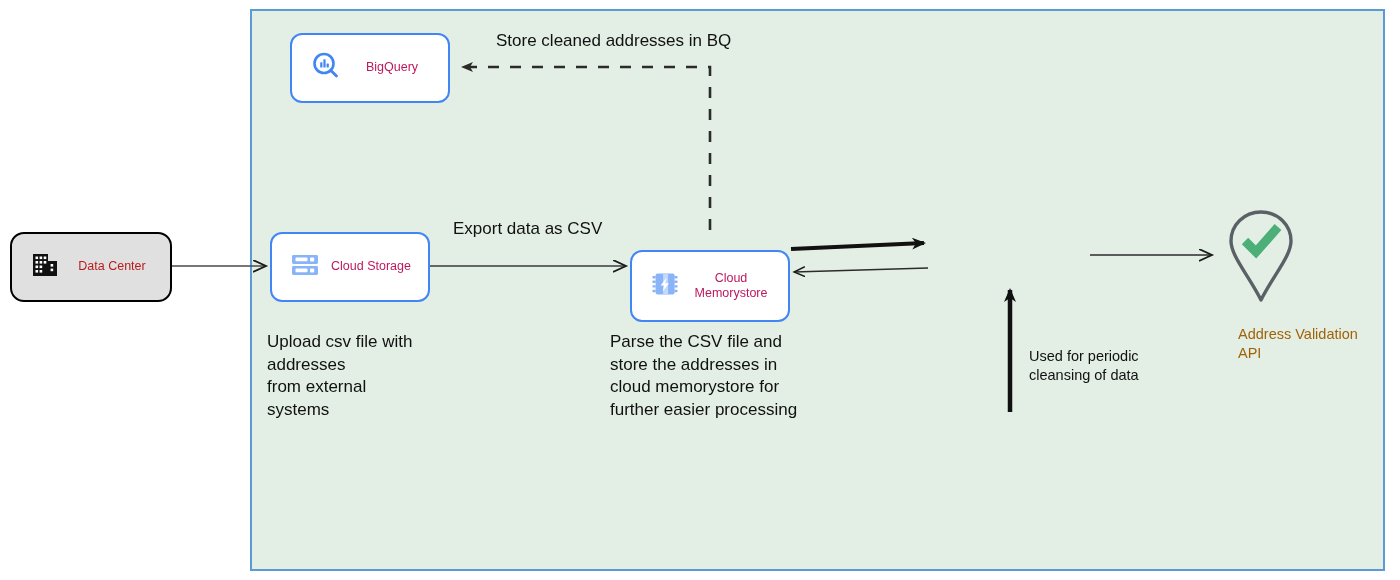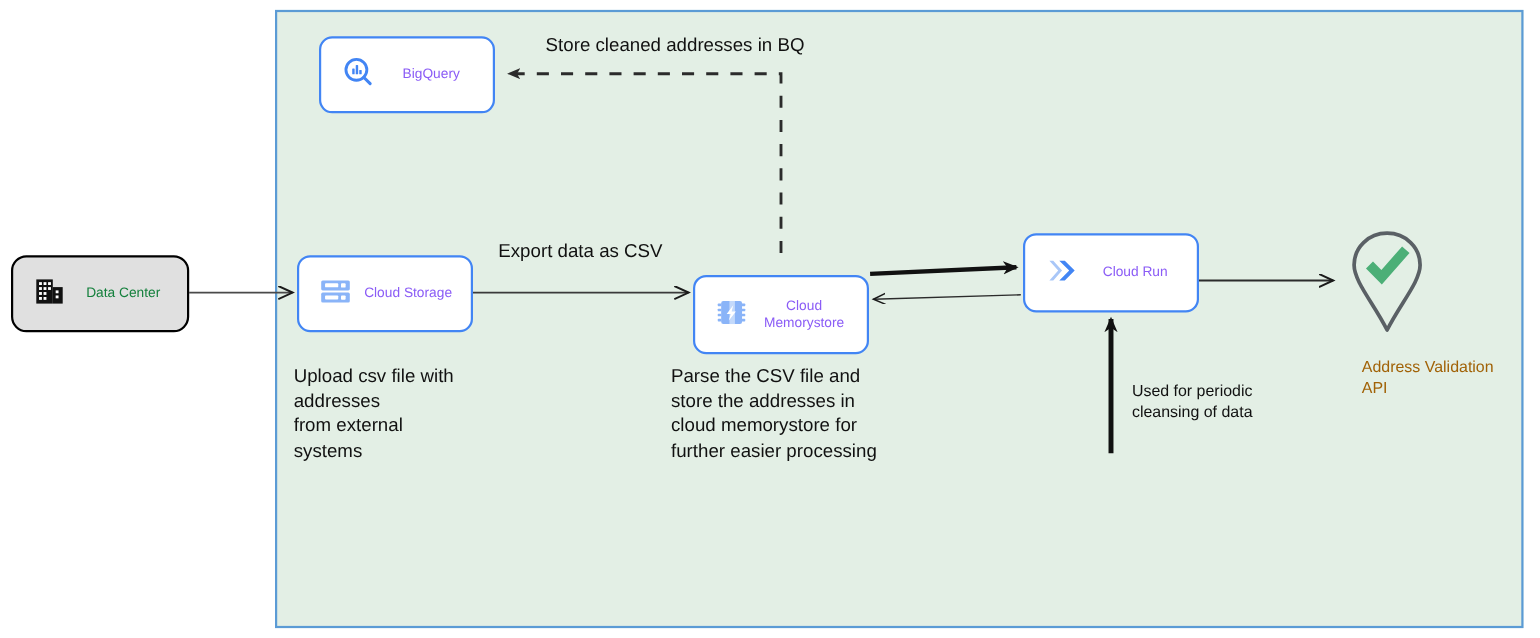--- a/index.html
+++ b/index.html
@@ -47,34 +47,34 @@
   }
   .node .node-icon {
     flex: 0 0 auto;
     margin-left: 18px;
     display: block;
   }
   .node .node-label {
     flex: 1 1 auto;
     text-align: center;
     font-size: 12.5px;
-    color: #8b5cf6;
+    color: #be185d;
     line-height: 1.22;
     padding: 0 8px 0 2px;
     white-space: pre-line;
   }
 
   .node-datacenter {
     left: 10px; top: 232px;
     width: 162px; height: 70px;
     background: #e0e0e0;
     border: 2.5px solid #000000;
     border-radius: 14px;
   }
-  .node-datacenter .node-label { font-size: 12.5px; color: #15803d; }
+  .node-datacenter .node-label { font-size: 12.5px; color: #b91c1c; }
 
   .node-bigquery      { left: 290px; top: 33px;  width: 160px; height: 70px; }
   .node-cloudstorage  { left: 270px; top: 232px; width: 160px; height: 70px; }
   .node-memorystore   { left: 630px; top: 230px; width: 160px; height: 72px; margin-top: 20px; }
   .node-cloudrun      { left: 930px; top: 212px; width: 160px; height: 72px; }
   .node-cloudscheduler{ left: 930px; top: 412px; width: 160px; height: 70px; }
 
   
   .caption {
     position: absolute;
@@ -222,29 +222,20 @@
         </g>
         <rect x="5.6" y="4.6" width="19" height="21" rx="2" fill="#8ab4f8"></rect>
         <rect x="13.1" y="4.6" width="5" height="21" fill="#c3d9fb"></rect>
         <path d="M16.6 8.4 L10.6 16.4 L14.3 16.4 L12.6 22.4 L19 14.2 L15.1 14.2 Z" fill="#ffffff"></path>
       </svg>
     </span>
     <span class="node-label">Cloud
 Memorystore</span>
   </div>
 
-  <div class="node node-cloudrun">
-    <span class="node-icon">
-      <svg width="32" height="30" viewBox="0 0 32 30">
-        <path d="M4 6 L12 15 L4 24 L7.5 24 L15.5 15 L7.5 6 Z" fill="#a9c7f8"></path>
-        <path d="M13 6 L22 15 L13 24 L18 24 L27 15 L18 6 Z" fill="#4285f4"></path>
-      </svg>
-    </span>
-    <span class="node-label">Cloud Run</span>
-  </div>
 
 
   <div class="pin-marker">
     <svg width="78" height="100" viewBox="0 0 78 100">
       <path d="M39 6 C22 6 9 19 9 35 C9 50 27 70 39 94 C51 70 69 50 69 35 C69 19 56 6 39 6 Z" fill="none" stroke="#5a6065" stroke-width="3.4" stroke-linejoin="round"></path>
       <path d="M23 35 L34 46 L56 21" fill="none" stroke="#4caf77" stroke-width="9" stroke-linecap="butt" stroke-linejoin="miter"></path>
     </svg>
   </div>
   <div class="caption cap-avapi">Address Validation
 API</div>

